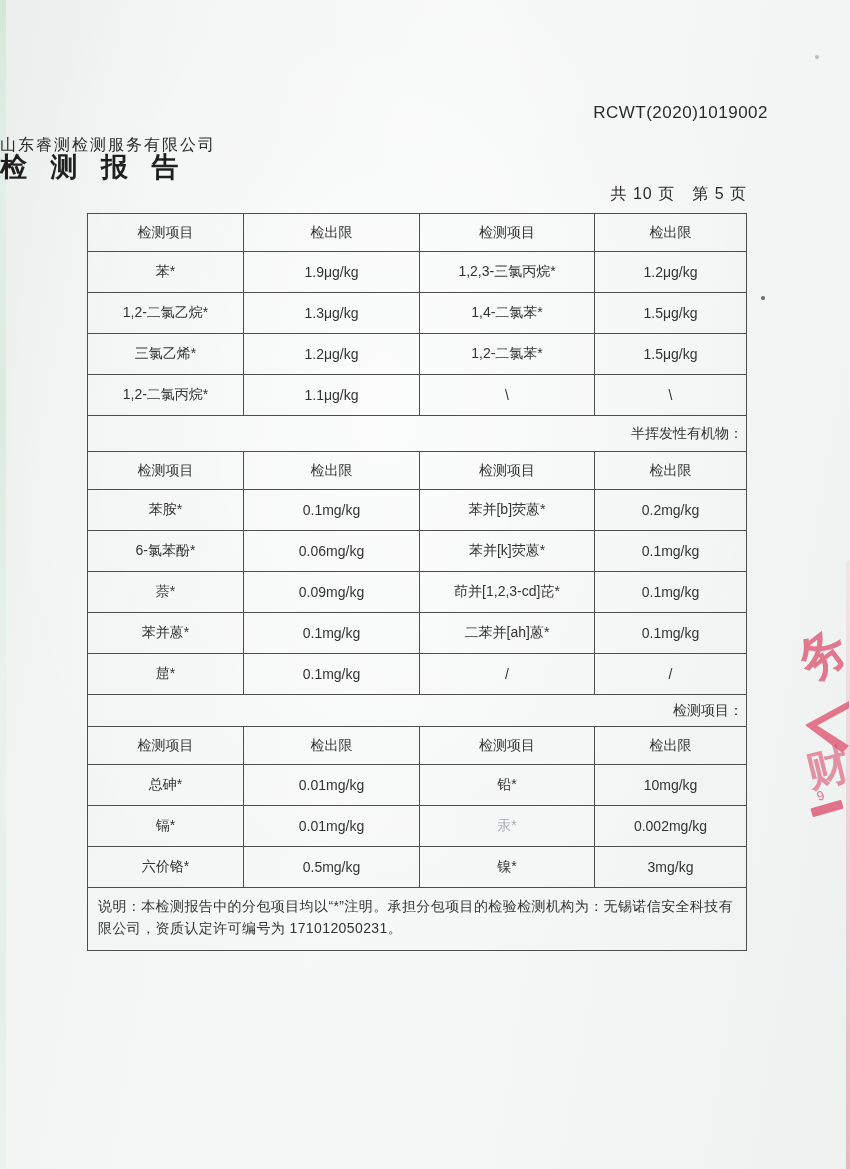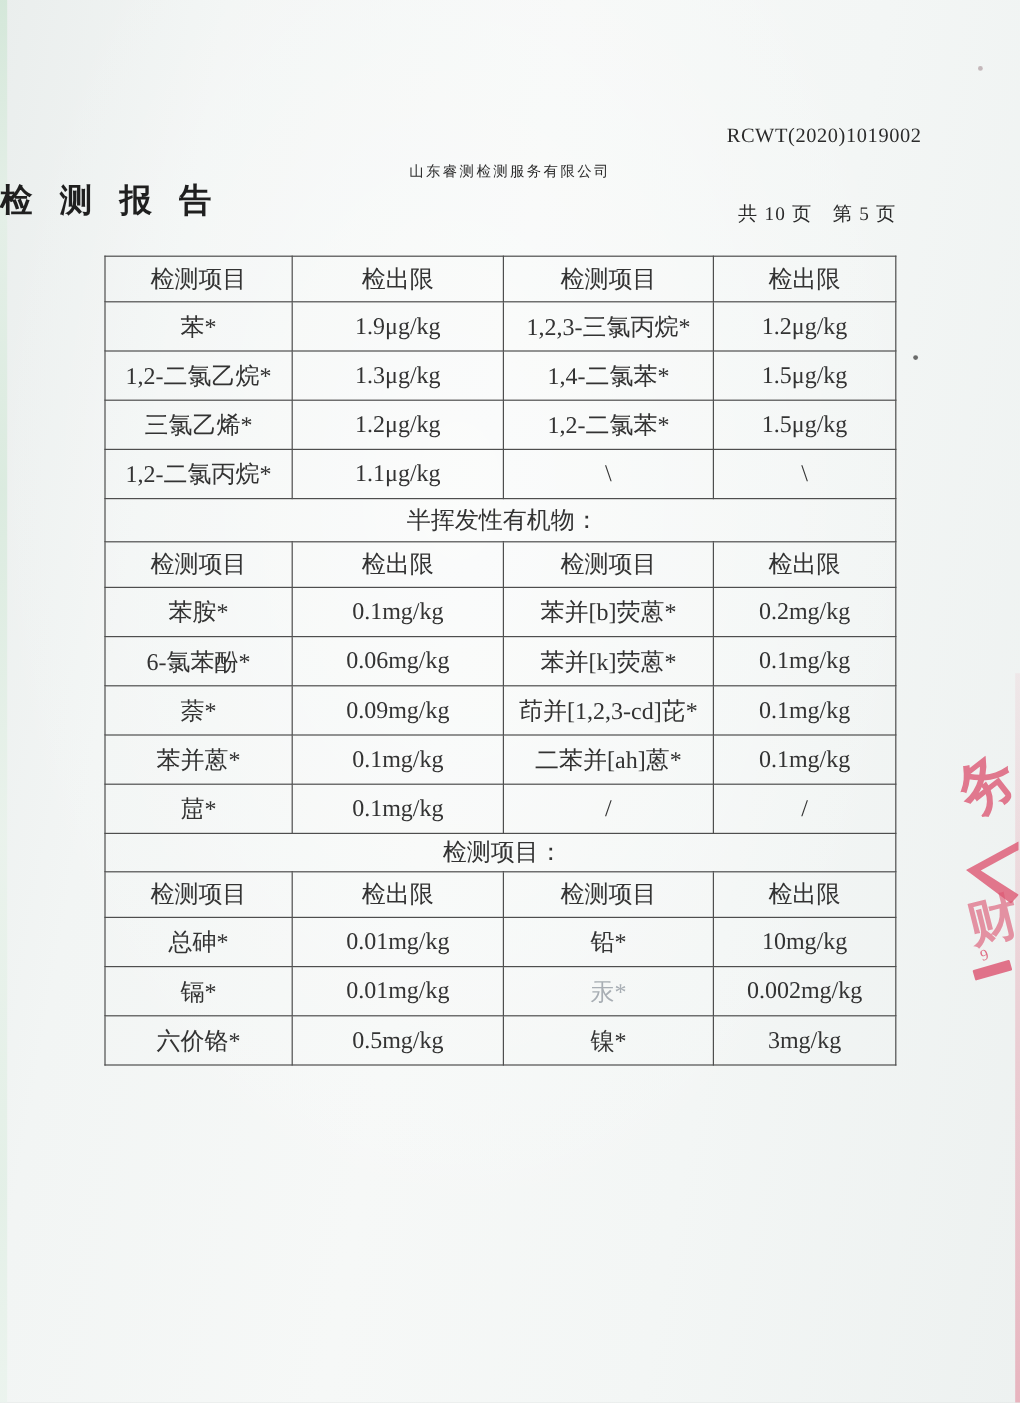--- a/index.html
+++ b/index.html
@@ -4,21 +4,21 @@
 <style>
   html,body{margin:0;padding:0;background:#dfe3e2;}
   .page{
     position:relative;
     width:850px;height:1169px;
     margin:0 auto;
     overflow:hidden;
     background:
       radial-gradient(ellipse at 45% 35%, rgba(255,255,255,.55) 0%, rgba(255,255,255,0) 60%),
       linear-gradient(100deg,#eaeeed 0%,#f2f5f4 18%,#f6f8f7 45%,#f3f6f5 70%,#edf1f0 100%);
-    font-family:Liberation Serif, serif;
+    font-family:Liberation Sans, sans-serif;
     color:#2e2e2e;
   }
   
   .edge-green{
     position:absolute;left:0;top:0;bottom:0;width:6px;
     background:linear-gradient(to bottom,#cde5d3 0%,#e2efe5 15%,#d5e9da 35%,#e8f2ea 60%,#dfeee3 85%,#e9f3ec 100%);
     opacity:.75;
   }
   .edge-pink{
     position:absolute;right:0;top:48%;bottom:0;width:4px;
@@ -28,48 +28,48 @@
   .speck1{left:761px;top:296px;width:4px;height:4px;background:#3c3c3c;opacity:.75;}
   .speck2{left:815px;top:55px;width:4px;height:4px;background:#b9a9ad;opacity:.8;}
 
   
   .report-code{
     position:absolute;top:103px;right:82px;
     font-size:17px;letter-spacing:.5px;color:#2b2b2b;
   }
   .company{
     position:absolute;top:135px;left:0;width:100%;
-    text-align:center;font-size:12px;letter-spacing:2px;color:#2b2b2b;
+    text-align:left;font-size:16px;letter-spacing:2px;color:#2b2b2b;
   }
   .title{
     position:absolute;top:149px;left:0;width:100%;
     text-align:left;font-size:27px;font-weight:bold;letter-spacing:8px;color:#1f1f1f;
   }
   .page-info{
-    position:absolute;top:168px;right:103px;
+    position:absolute;top:184px;right:103px;
     font-size:16px;letter-spacing:1px;color:#2b2b2b;
   }
 
   
   table.report-table{
     position:absolute;left:87px;top:213px;width:659px;
     border-collapse:collapse;table-layout:fixed;
-    font-size:20px;color:#333;
+    font-size:14px;color:#333;
   }
   .report-table th,.report-table td{
     border:1px solid #4e4e4e;
     text-align:center;vertical-align:middle;
     font-weight:normal;
     padding:0 3px;
     overflow:hidden;white-space:nowrap;
   }
   .report-table tr.header-row th{height:37px;}
   .report-table tr.data-row td{height:40px;}
   .report-table tr.section-row td{
-    height:35px;text-align:center;padding-left:7px;white-space:normal;
+    height:35px;text-align:right;padding-left:7px;white-space:normal;
   }
   .report-table tr.section-row.short td{height:31px;}
   .report-table tr.note-row td{
     text-align:left;white-space:normal;
     padding:8px 10px 11px 10px;line-height:1.55;letter-spacing:.4px;height:auto;
   }
   .report-table td.faded{color:#a8aeb4;}
 
   
   .stamp{position:absolute;color:#dd5672;font-weight:bold;line-height:1;}
@@ -196,20 +196,23 @@
           <td>0.01mg/kg</td>
           <td class="faded">汞*</td>
           <td>0.002mg/kg</td>
         </tr>
         <tr class="data-row">
           <td>六价铬*</td>
           <td>0.5mg/kg</td>
           <td>镍*</td>
           <td>3mg/kg</td>
         </tr>
+        <tr class="note-row">
+          <td colspan="4">说明：本检测报告中的分包项目均以“*”注明。承担分包项目的检验检测机构为：无锡诺信安全科技有限公司，资质认定许可编号为 171012050231。</td>
+        </tr>
       </tbody>
   </table>
 
   <div class="stamp frag1">务</div>
   <div class="stamp-chevron"></div>
   <div class="stamp frag3">财</div>
   <div class="stamp frag4">9</div>
   <div class="stamp-bar"></div>
 
   <div class="speck speck1"></div>

